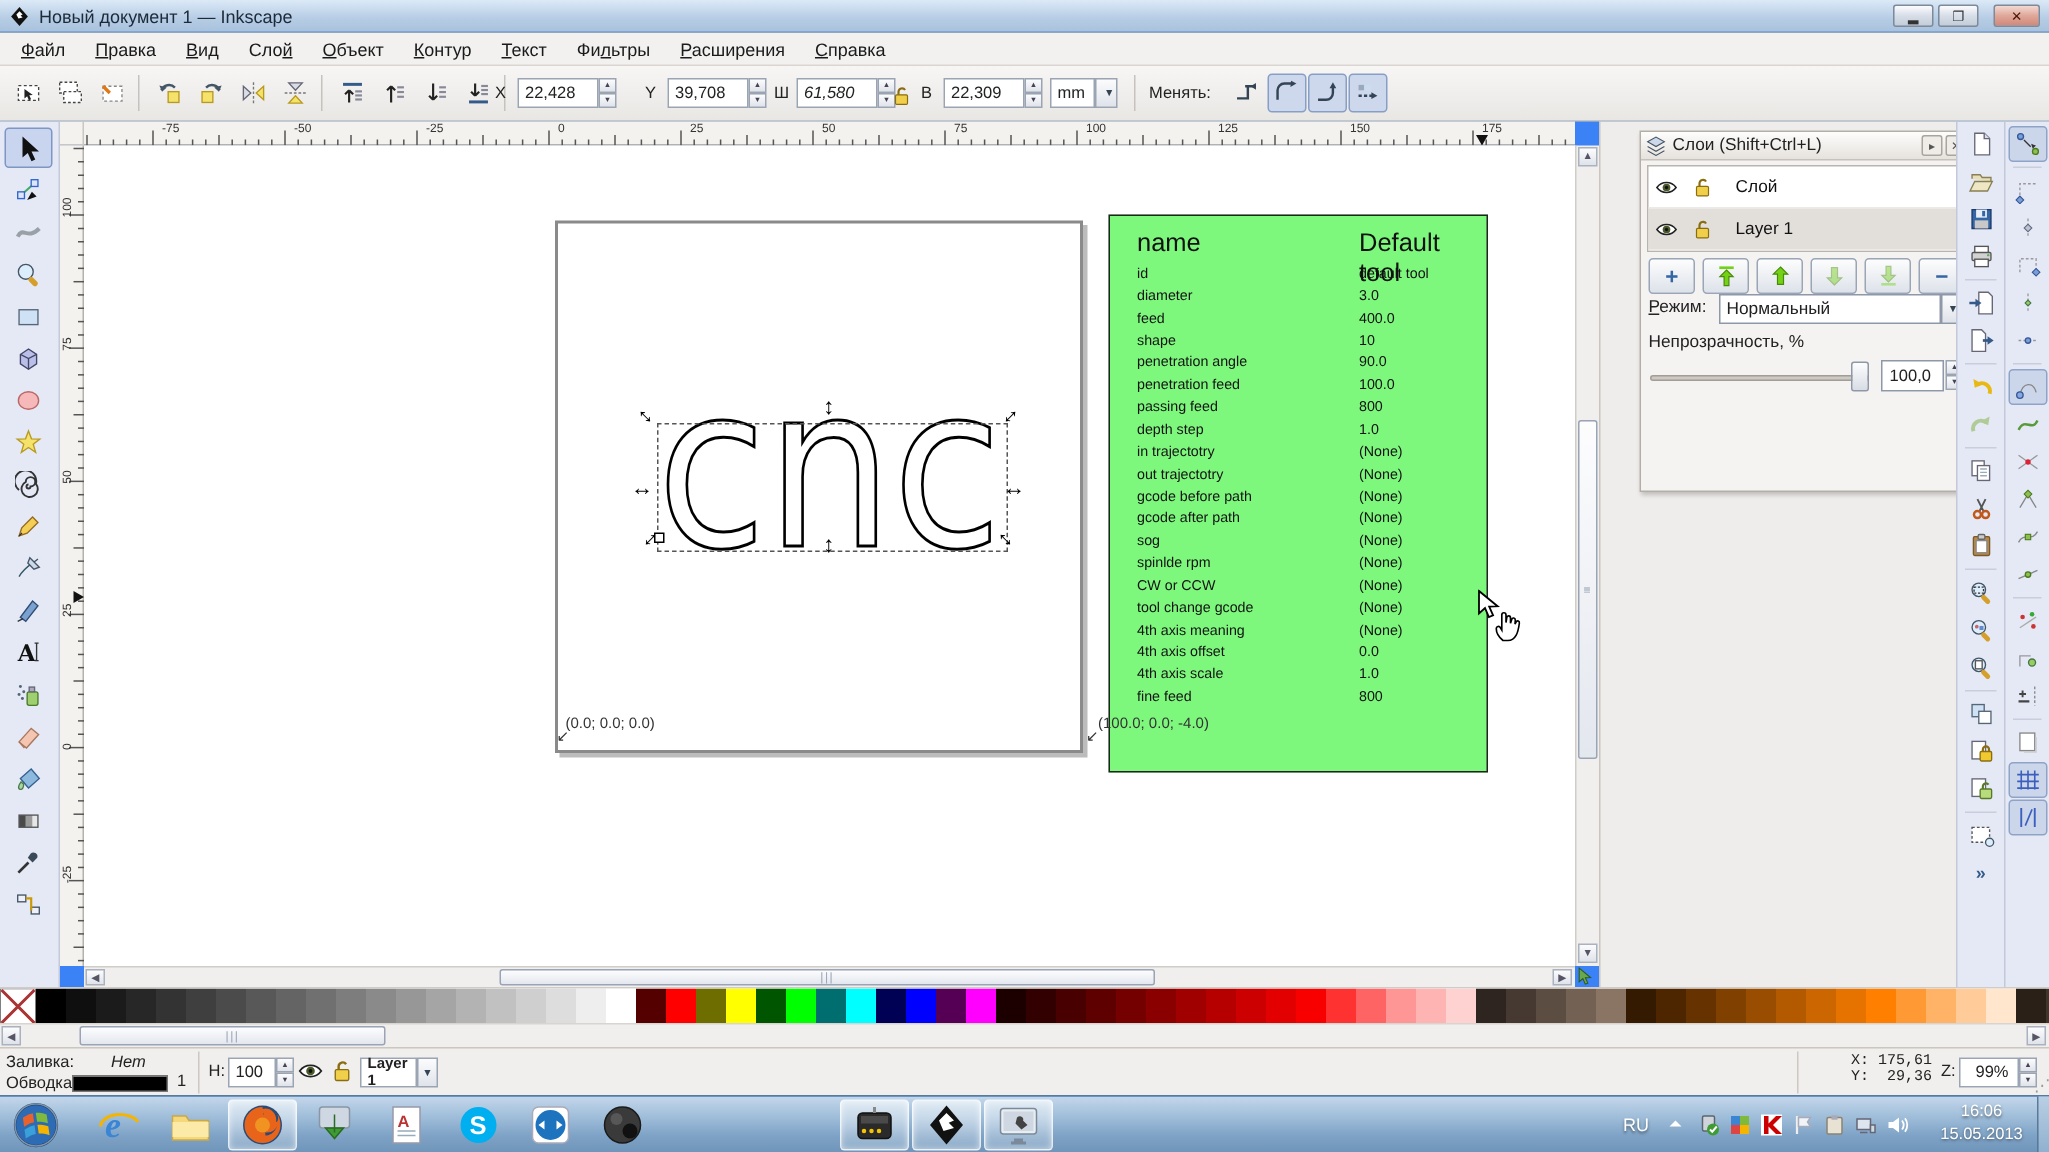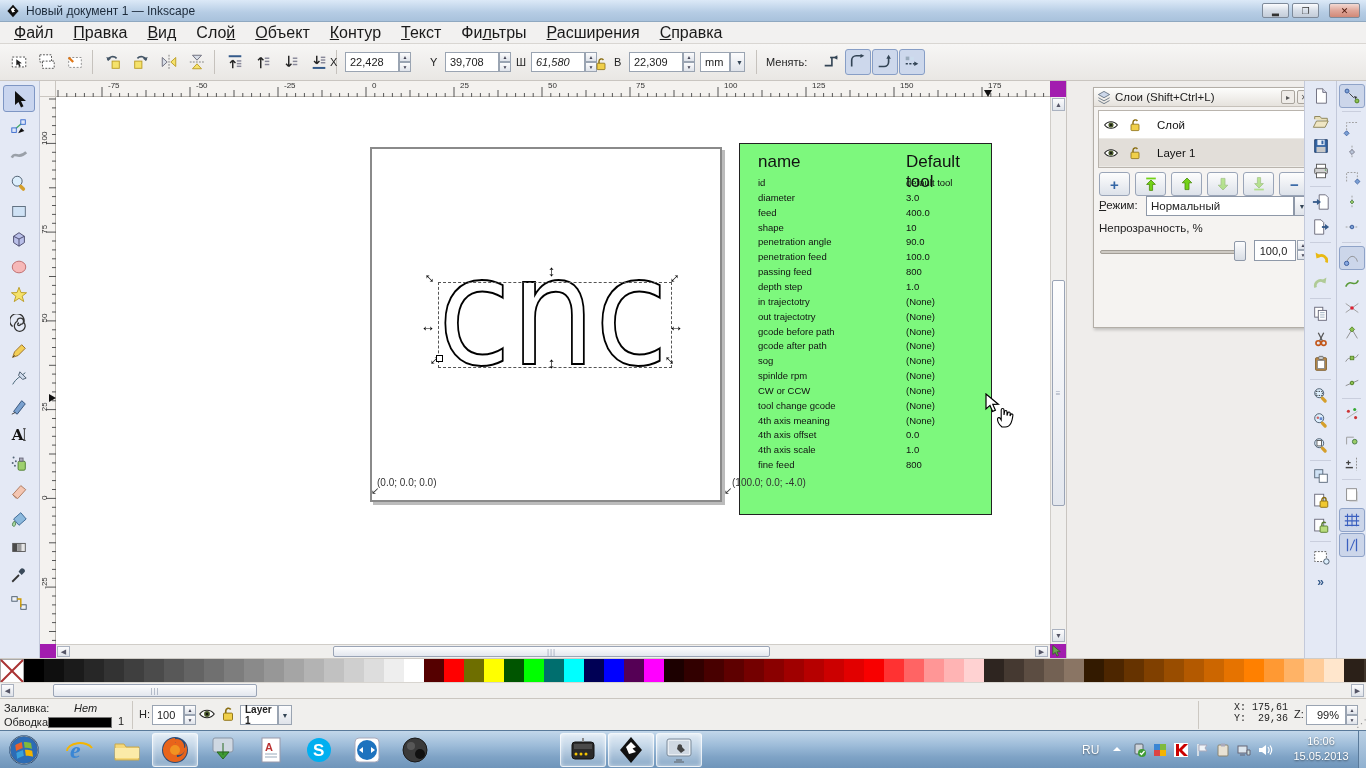--- a/index.html
+++ b/index.html
@@ -1,29 +1,29 @@
 <!DOCTYPE html>
 <html><head>
 <meta charset="utf-8">
 <style>
 *{margin:0;padding:0;box-sizing:border-box}
 html,body{width:1366px;height:768px;overflow:hidden}
 body{font-family:"Liberation Sans",sans-serif;font-size:11px;color:#222;background:#000}
 .abs{position:absolute}
-#app{position:relative;width:1366px;height:768px;background:#a21caf;overflow:hidden}
+#app{position:relative;width:1366px;height:768px;background:#3b82f6;overflow:hidden}
 
 
 #titlebar{left:0;top:0;width:1366px;height:22px;background:linear-gradient(#dcE9f7,#b5cce4 60%,#a9c2dc);border-bottom:1px solid #8fa8c0;display:flex;align-items:center;padding:0 6px}
 #titlebar .title{font-size:12px;color:#1c2a3a;margin-left:6px}
 .winbtn{width:27px;height:15px;border:1px solid #7e8a9a;border-radius:2px;background:linear-gradient(#fbfcfe,#d7dee8 50%,#c3ccd8);display:flex;align-items:center;justify-content:center;font-size:9px;color:#333;margin-left:3px}
 .winbtn.close{width:31px;margin-left:10px;background:linear-gradient(#f3d9d3,#dfa79a 50%,#d18877);color:#4a1408}
 
 
 #menubar{left:0;top:22px;width:1366px;height:22px;background:#f2f1f0;border-bottom:1px solid #d9d6d2;display:flex;align-items:center;padding-left:4px}
-.menu-item{padding:3px 10px;font-size:16px;color:#1a1a1a}
+.menu-item{padding:3px 10px;font-size:12px;color:#1a1a1a}
 .menu-item u{text-decoration:underline}
 
 
 #toolopts{left:0;top:44px;width:1366px;height:37px;background:linear-gradient(#f7f6f5,#e9e7e4);border-bottom:1px solid #c9c5c0}
 .tbtn{position:absolute;top:5px;width:26px;height:26px;border-radius:3px;display:flex;align-items:center;justify-content:center}
 .tbtn.pressed{background:#cdd8ec;border:1px solid #879ec6}
 .tsep{position:absolute;top:6px;width:1px;height:24px;background:#c6c2bd}
 .flabel{position:absolute;top:12px;font-size:11px;color:#222}
 .fbox{position:absolute;top:8px;height:20px;background:#fff;border:1px solid #9aa4b2;font-size:11px;display:flex;align-items:center;padding-left:4px}
 .spin{position:absolute;top:8px;width:12px;height:20px;display:flex;flex-direction:column}

